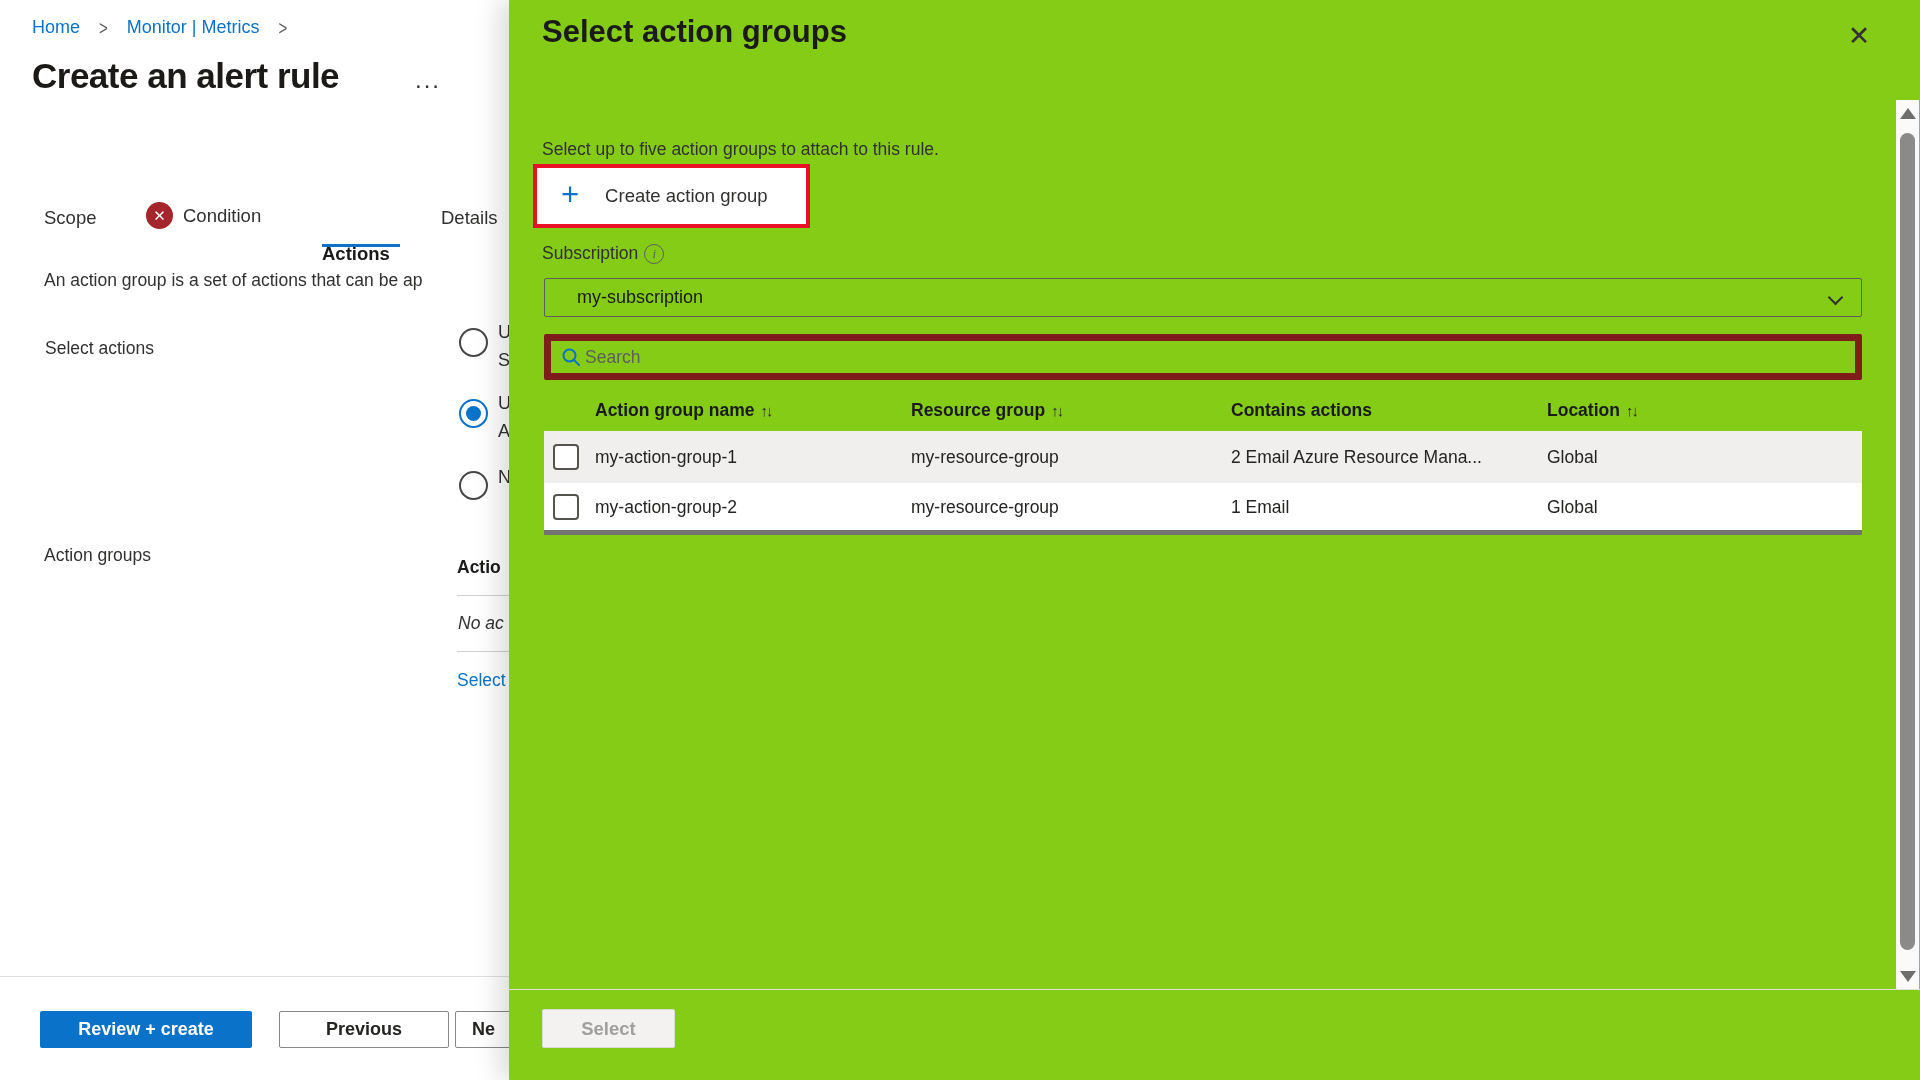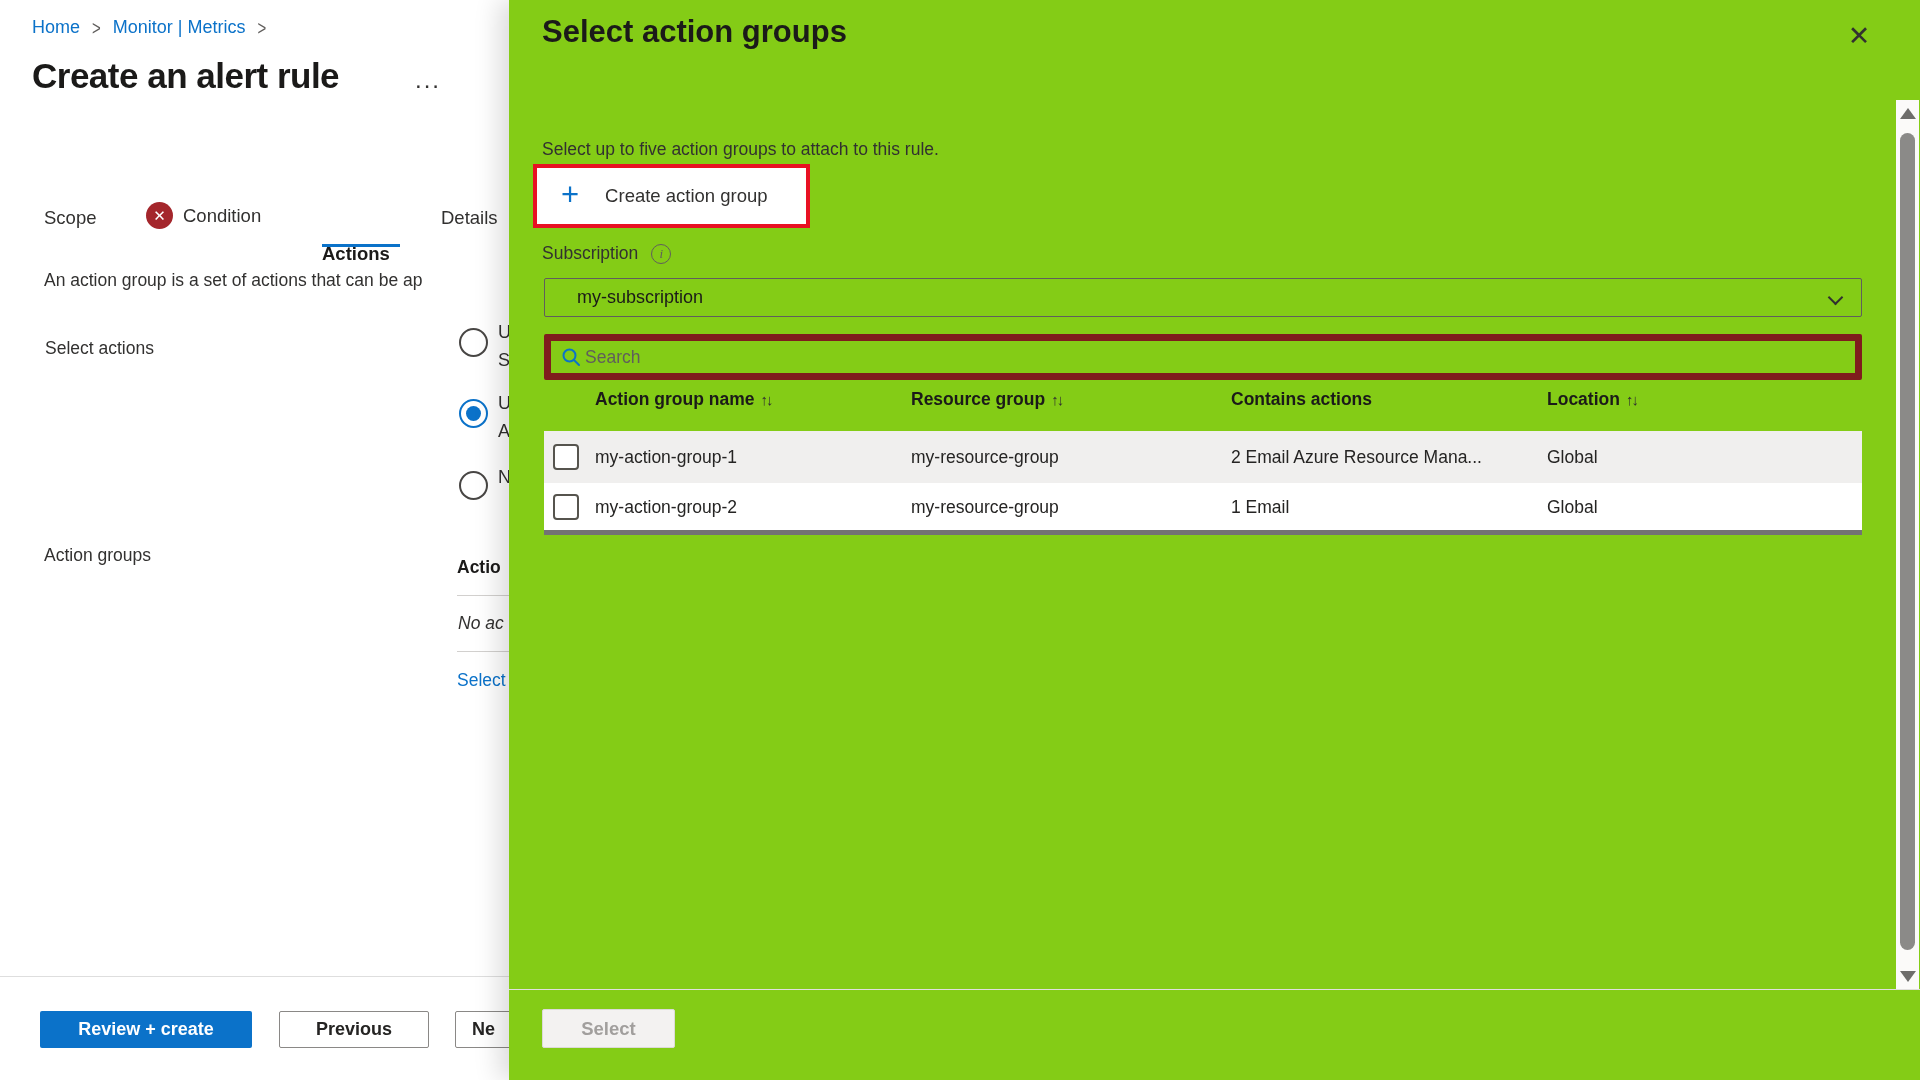--- a/index.html
+++ b/index.html
@@ -2,21 +2,21 @@
 <html><head>
 <meta charset="utf-8">
 <style>
   * { margin:0; padding:0; box-sizing:border-box; }
   html,body { width:1920px; height:1080px; overflow:hidden; background:#fff;
               font-family:"Liberation Sans","DejaVu Sans",sans-serif; color:#323130; }
   .abs { position:absolute; }
   #stage { position:relative; width:1920px; height:1080px; background:#fff; }
 
   
-  .breadcrumb { left:32px; top:17px; font-size:18px; display:flex; align-items:center; gap:12px; }
+  .breadcrumb { left:32px; top:17px; font-size:18px; display:flex; align-items:center; gap:19px; }
   .crumb { color:#0b72c9; cursor:pointer; }
   .crumb-sep { color:#605e5c; font-size:15px; transform:scaleY(1.4); display:inline-block; }
   .page-title { left:32px; top:56px; font-size:35px; font-weight:700; color:#1b1a19; letter-spacing:-0.5px; }
   .more-dots { left:415px; top:66px; font-size:24px; color:#323130; letter-spacing:2px; cursor:pointer; }
 
   .tab { top:207px; font-size:18.5px; color:#323130; cursor:pointer; white-space:nowrap; }
   .tab-scope { left:44px; }
   .tab-condition { left:146px; display:flex; align-items:center; gap:10px; top:202px; }
   .err-badge { width:27px; height:27px; border-radius:50%; background:#a4262c; color:#fff;
                font-size:15px; font-weight:700; display:flex; align-items:center; justify-content:center; }
@@ -38,53 +38,53 @@
   .mini-head { left:457px; top:557px; font-size:17.5px; font-weight:700; color:#1b1a19; white-space:nowrap; }
   .mini-div { left:457px; width:70px; height:1px; background:#d2d0ce; }
   .mini-empty { left:458px; top:613px; font-size:17.5px; font-style:italic; white-space:nowrap; }
   .mini-link { left:457px; top:670px; font-size:17.5px; color:#0b72c9; cursor:pointer; white-space:nowrap; }
 
   .footer-divider { left:0; top:976px; width:1920px; height:1px; background:#dedede; }
   .btn { height:37px; border-radius:2px; font-size:18px; display:flex; align-items:center;
          justify-content:center; cursor:pointer; }
   .btn-primary { left:40px; top:1011px; width:212px; background:#0b72c9; color:#fff; font-weight:700; }
   .btn-outline { border:1px solid #8a8886; background:#fff; color:#252423; font-weight:600; }
-  .btn-prev { left:279px; top:1011px; width:150px; }
+  .btn-prev { left:279px; top:1011px; width:170px; }
   .btn-next { left:455px; top:1011px; width:150px; justify-content:flex-start; padding-left:16px; }
 
   
   .panel { left:509px; top:0; width:1605px; height:1080px; background:#84cc16;
            box-shadow:-10px 0 24px rgba(0,0,0,0.14); }
   .panel-title { left:33px; top:14px; font-size:31px; font-weight:700; color:#1b1a19; }
   .close-btn { left:1330px; top:16px; width:40px; height:40px; display:flex; align-items:center;
                justify-content:center; font-size:27px; font-weight:300; color:#323130; cursor:pointer; }
   .panel-sub { left:33px; top:124px; font-size:17.5px;margin-top:15px; }
 
   .hl-box { left:24px; top:164px; width:277px; height:64px; border:4px solid #e81123;
             display:flex; align-items:center; gap:26px; padding-left:24px; cursor:pointer; background:#fff; }
   .plus-ic { color:#0b72c9; font-size:31px; font-weight:300; line-height:1; margin-top:-3px; }
   .create-lbl { font-size:18.5px; color:#323130; }
 
-  .sub-row { left:33px; top:243px; display:flex; align-items:center; gap:13px; }
+  .sub-row { left:33px; top:243px; display:flex; align-items:center; gap:6px; }
   .info-ic { width:20px; height:20px; border-radius:50%; border:1.5px solid #605e5c; color:#605e5c;
              font-size:13px; display:flex; align-items:center; justify-content:center; cursor:pointer;
              font-family:"Liberation Serif",serif; font-style:italic; }
   .dropdown { left:35px; top:278px; width:1318px; height:39px; border:1px solid #605e5c; border-radius:2px;
               display:flex; align-items:center; padding:0 44px 0 32px; font-size:18px; color:#1b1a19; cursor:pointer; }
   .chev { position:absolute; right:20px; top:13px; width:11px; height:11px;
           border-right:2px solid #323130; border-bottom:2px solid #323130; transform:rotate(45deg); }
 
   .searchbox { left:35px; top:334px; width:1318px; height:38px; border:7px solid #7f1d1d; border-radius:2px;
                display:flex; align-items:center; gap:4px; padding:16px 10px; }
   .searchbox input { border:none; outline:none; flex:1; font-size:17.5px; color:#323130;
                      font-family:"Liberation Sans",sans-serif; background:transparent; }
   .searchbox input::placeholder { color:#605e5c; }
 
   .thead { left:35px; top:381px; width:1318px; height:44px; position:absolute; }
-  .th { position:absolute; top:8px; font-size:17.5px; font-weight:700; color:#1b1a19; cursor:pointer; white-space:nowrap;text-align:right; }
+  .th { position:absolute; top:19px; font-size:17.5px; font-weight:700; color:#1b1a19; cursor:pointer; white-space:nowrap;text-align:right; }
   .sort-ic { font-weight:400; font-size:15px; color:#323130; margin-left:6px; letter-spacing:-2px; }
   .col1 { left:51px; } .col2 { left:367px; } .col3 { left:687px; } .col4 { left:1003px; }
 
   .trow { left:35px; width:1318px; height:52px; position:absolute; cursor:pointer; }
   .row1 { top:431px; background:#f0efee; }
   .row2 { top:483px; background:#fff; border-bottom:5px solid #737373; }
   .cell { position:absolute; top:50%; transform:translateY(-50%); font-size:17.5px; color:#252423; white-space:nowrap; }
   .chk { position:absolute; left:9px; top:50%; transform:translateY(-50%); width:26px; height:26px;
          border:2px solid #56544e; border-radius:4px; background:#fff; cursor:pointer; }
 

